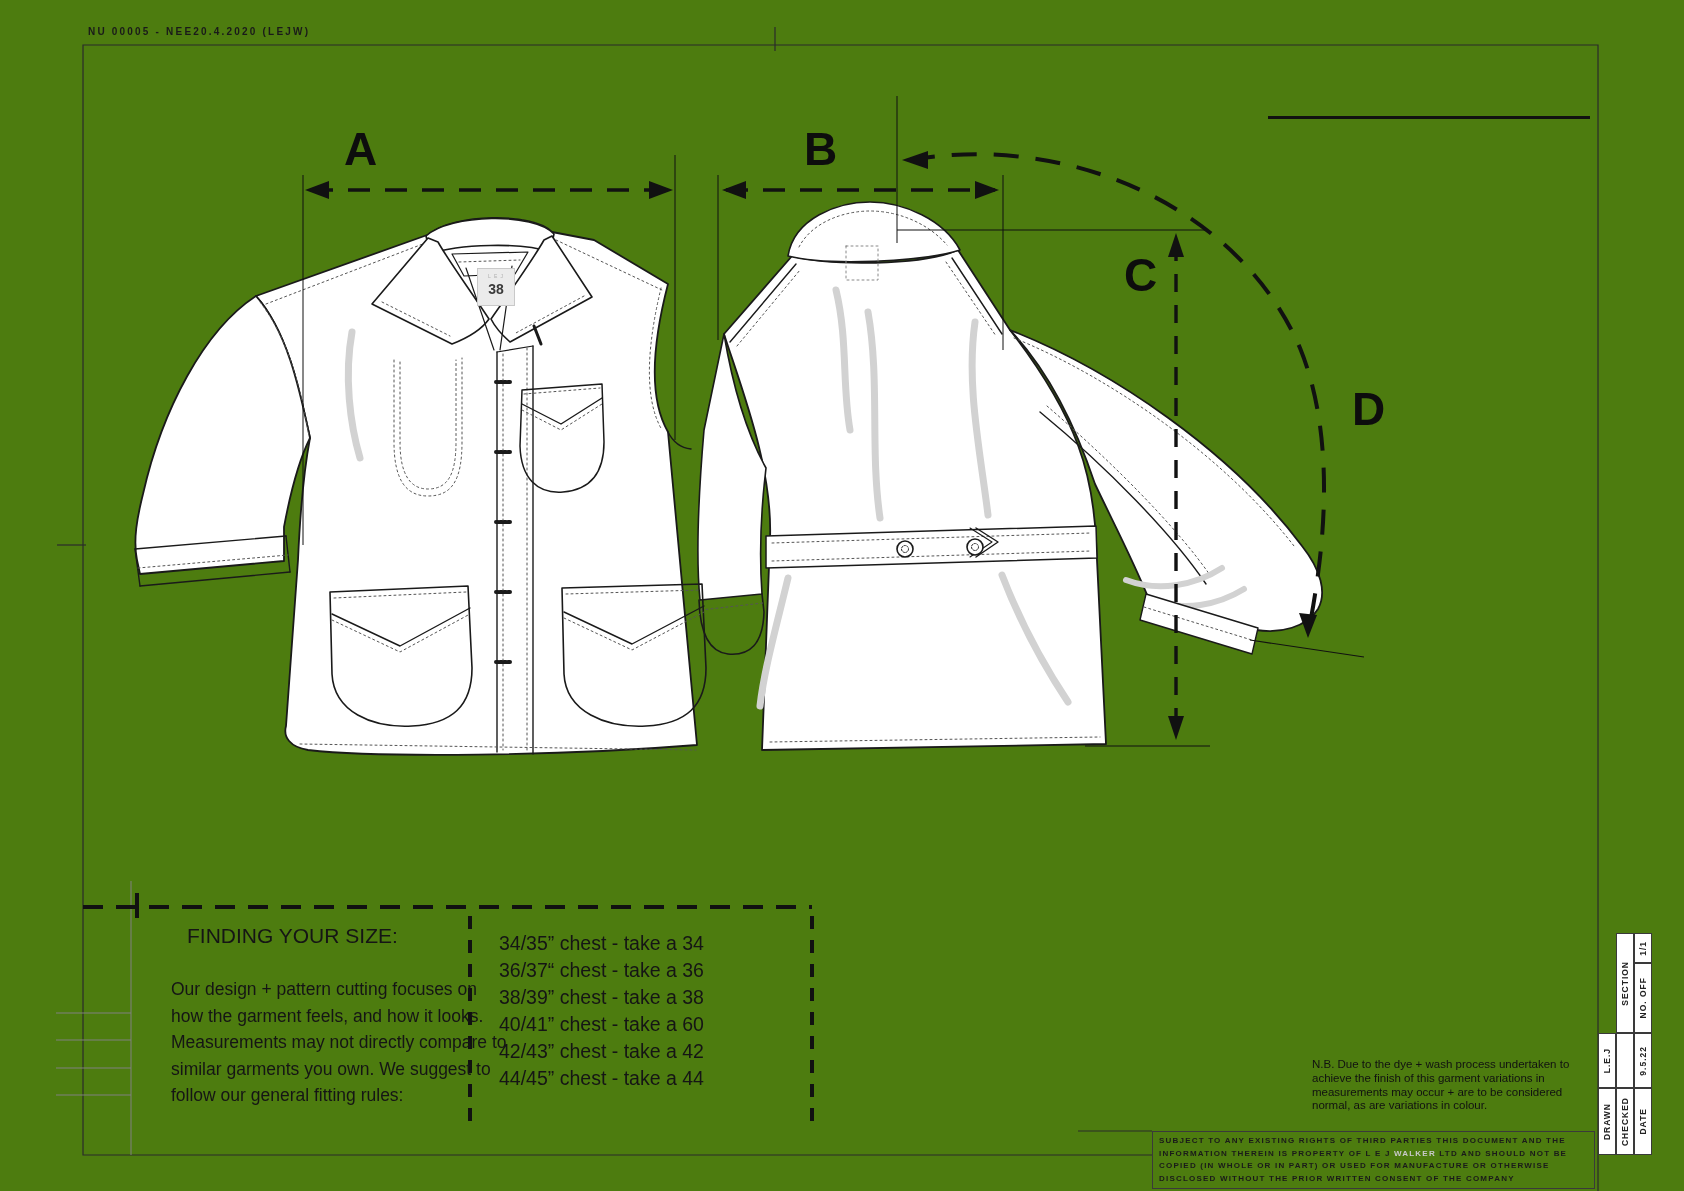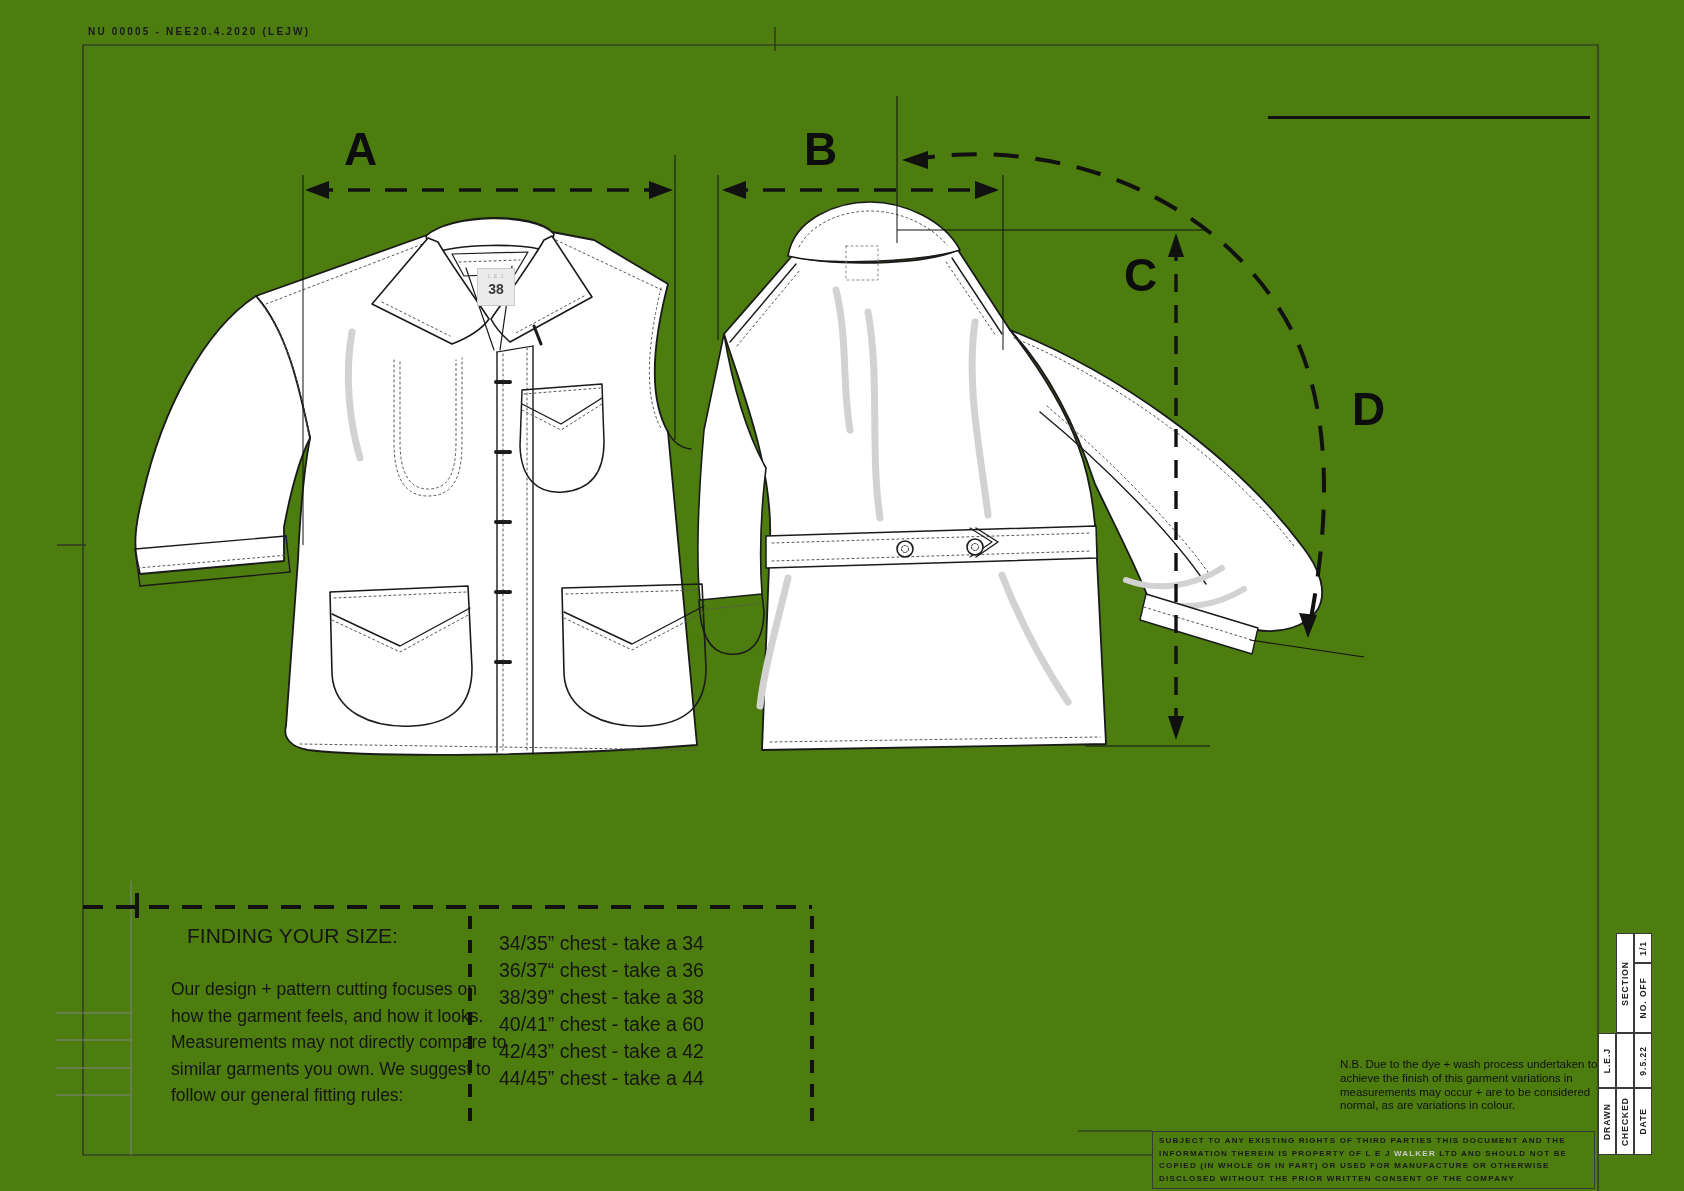--- a/index.html
+++ b/index.html
@@ -235,21 +235,21 @@
 
 <div class="abs rules" style="left:499px;top:930px;">
   <div>34/35” chest - take a 34</div>
   <div>36/37“ chest - take a 36</div>
   <div>38/39” chest - take a 38</div>
   <div>40/41” chest - take a 60</div>
   <div>42/43” chest - take a 42</div>
   <div>44/45” chest - take a 44</div>
 </div>
 
-<div class="abs nb-note" style="left:1312px;top:1058px;width:274px;margin-left:28px;">N.B. Due to the dye + wash process undertaken to achieve the finish of this garment variations in measurements may occur + are to be considered normal, as are variations in colour.</div>
+<div class="abs nb-note" style="left:1312px;top:1058px;width:274px;">N.B. Due to the dye + wash process undertaken to achieve the finish of this garment variations in measurements may occur + are to be considered normal, as are variations in colour.</div>
 
 <div class="abs legal-box" style="left:1152px;top:1131px;width:443px;height:58px;">
   <span>SUBJECT TO ANY EXISTING RIGHTS OF THIRD PARTIES THIS DOCUMENT AND THE INFORMATION THEREIN IS PROPERTY OF L E J </span><span class="faded">WALKER</span><span> LTD AND SHOULD NOT BE COPIED (IN WHOLE OR IN PART) OR USED FOR MANUFACTURE OR OTHERWISE DISCLOSED WITHOUT THE PRIOR WRITTEN CONSENT OF THE COMPANY</span>
 </div>
 
 <div>
   <div class="tb-cell" style="left:1616px;top:933px;width:18px;height:100px;">
         <span>SECTION</span>
       </div>
   <div class="tb-cell" style="left:1634px;top:933px;width:18px;height:30px;">

